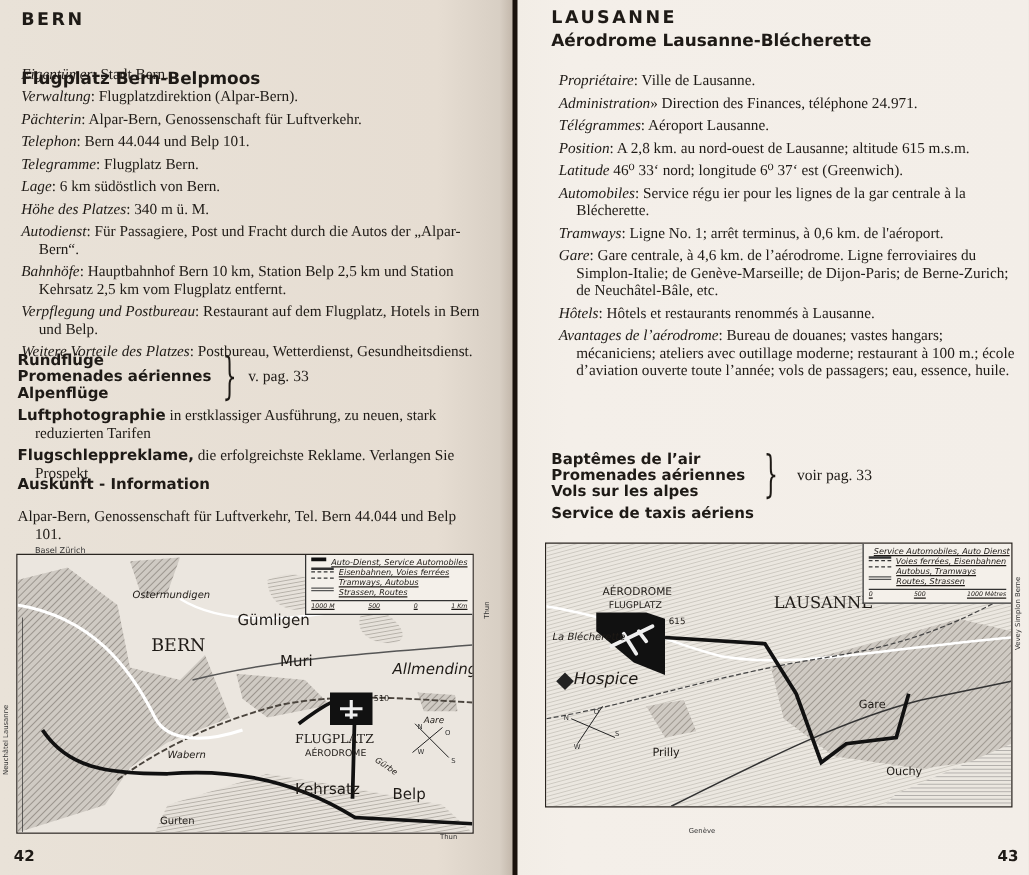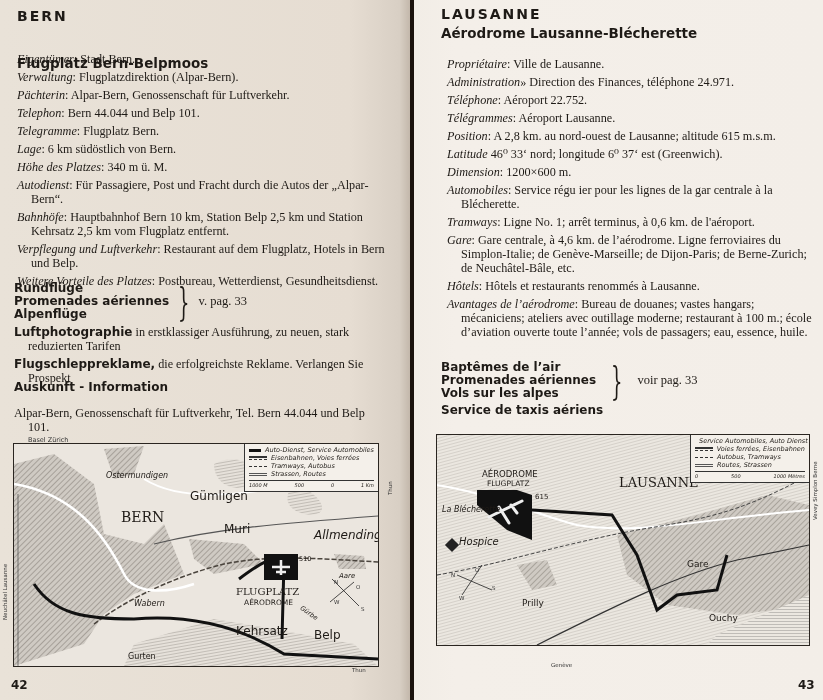--- a/index.html
+++ b/index.html
@@ -24,21 +24,21 @@
   .group .lines { font-family: "DejaVu Sans", sans-serif; font-weight: bold; font-size: 12px; line-height: 13px; }
   .brace { font-size: 40px; line-height: 40px; font-family: "DejaVu Serif", serif; font-weight: 200; transform: scaleX(0.45); margin: 0 2px; }
   .ref { font-size: 12.5px; }
   .block { position: absolute; font-size: 12.2px; line-height: 14px; }
   .block .indent { padding-left: 14px; text-indent: -14px; }
   .pagenum { position: absolute; font-family: "DejaVu Sans", sans-serif; font-weight: bold; font-size: 12px; text-align: center; }
 
   .map { position: absolute; border: 1.5px solid #2a2520; background: #ebe6df; overflow: hidden; }
   .map svg { display: block; }
   .legend { position: absolute; background: #f4f0ea; border-left: 1px solid #333; border-bottom: 1px solid #333; font-family: "DejaVu Sans", sans-serif; font-style: italic; font-size: 6.5px; line-height: 8px; padding: 2px 4px; }
-  .legend .row { display: flex; align-items: center; gap: 4px; white-space: nowrap; }
+  .legend .row { display: flex; align-items: flex-start; gap: 4px; white-space: nowrap; text-decoration: underline; }
   .legend .sw { display: inline-block; width: 18px; height: 0; }
   .maplabel { position: absolute; font-family: "DejaVu Sans", sans-serif; font-size: 12px; color: #1e1a16; white-space: nowrap; }
   .tiny { position: absolute; font-family: "DejaVu Sans", sans-serif; font-size: 5.5px; color: #333; white-space: nowrap; }
 </style>
 </head>
 <body>
 
 <div class="page page-left">
   <div class="city" style="left:17px;top:8px;">BERN</div>
   <div class="airport" style="left:17px;top:27px;margin-top:28px;">Flugplatz Bern-Belpmoos</div>
@@ -46,21 +46,21 @@
   <div class="entries" id="left-entries" style="left:17px;top:52px;width:370px;">
       <div class="entry"><span class="k">Eigentümer</span><span>: Stadt Bern.</span></div>
       <div class="entry"><span class="k">Verwaltung</span><span>: Flugplatzdirektion (Alpar-Bern).</span></div>
       <div class="entry"><span class="k">Pächterin</span><span>: Alpar-Bern, Genossenschaft für Luftverkehr.</span></div>
       <div class="entry"><span class="k">Telephon</span><span>: Bern 44.044 und Belp 101.</span></div>
       <div class="entry"><span class="k">Telegramme</span><span>: Flugplatz Bern.</span></div>
       <div class="entry"><span class="k">Lage</span><span>: 6 km südöstlich von Bern.</span></div>
       <div class="entry"><span class="k">Höhe des Platzes</span><span>: 340 m ü. M.</span></div>
       <div class="entry"><span class="k">Autodienst</span><span>: Für Passagiere, Post und Fracht durch die Autos der „Alpar-Bern“.</span></div>
       <div class="entry"><span class="k">Bahnhöfe</span><span>: Hauptbahnhof Bern 10 km, Station Belp 2,5 km und Station Kehrsatz 2,5 km vom Flugplatz entfernt.</span></div>
-      <div class="entry"><span class="k">Verpflegung und Luftverkehr</span><span>: Restaurant auf dem Flugplatz, Hotels in Bern und Belp.</span></div>
+      <div class="entry"><span class="k">Verpflegung und Postbureau</span><span>: Restaurant auf dem Flugplatz, Hotels in Bern und Belp.</span></div>
       <div class="entry"><span class="k">Weitere Vorteile des Platzes</span><span>: Postbureau, Wetterdienst, Gesundheitsdienst.</span></div>
     </div>
 
   <div class="group" style="left:14px;top:281px;">
     <div class="lines">
       <div>Rundflüge</div>
       <div>Promenades aériennes</div>
       <div>Alpenflüge</div>
     </div>
     <span class="brace">}</span>
@@ -166,25 +166,23 @@
 
 <div class="spine"></div>
 
 <div class="page page-right">
   <div class="city" style="left:27px;top:6px;">LAUSANNE</div>
   <div class="airport" style="left:27px;top:25px;">Aérodrome Lausanne-Blécherette</div>
 
   <div class="entries" id="right-entries" style="left:33px;top:57px;width:366px;">
       <div class="entry"><span class="k">Propriétaire</span><span>: Ville de Lausanne.</span></div>
       <div class="entry"><span class="k">Administration</span><span>» Direction des Finances, téléphone 24.971.</span></div>
-      <div class="entry"><span class="k">Téléphone</span><span>: Aéroport 22.752.</span></div>
       <div class="entry"><span class="k">Télégrammes</span><span>: Aéroport Lausanne.</span></div>
       <div class="entry"><span class="k">Position</span><span>: A 2,8 km. au nord-ouest de Lausanne; altitude 615 m.s.m.</span></div>
       <div class="entry"><span class="k">Latitude</span><span> 46⁰ 33‘ nord; longitude 6⁰ 37‘ est (Greenwich).</span></div>
-      <div class="entry"><span class="k">Dimension</span><span>: 1200×600 m.</span></div>
       <div class="entry"><span class="k">Automobiles</span><span>: Service régu ier pour les lignes de la gar centrale à la Blécherette.</span></div>
       <div class="entry"><span class="k">Tramways</span><span>: Ligne No. 1; arrêt terminus, à 0,6 km. de l'aéroport.</span></div>
       <div class="entry"><span class="k">Gare</span><span>: Gare centrale, à 4,6 km. de l’aérodrome. Ligne ferroviaires du Simplon-Italie; de Genève-Marseille; de Dijon-Paris; de Berne-Zurich; de Neuchâtel-Bâle, etc.</span></div>
       <div class="entry"><span class="k">Hôtels</span><span>: Hôtels et restaurants renommés à Lausanne.</span></div>
       <div class="entry"><span class="k">Avantages de l’aérodrome</span><span>: Bureau de douanes; vastes hangars; mécaniciens; ateliers avec outillage moderne; restaurant à 100 m.; école d’aviation ouverte toute l’année; vols de passagers; eau, essence, huile.</span></div>
     </div>
 
   <div class="group" style="left:27px;top:360px;">
     <div class="lines">
       <div>Baptêmes de l’air</div>
@@ -226,21 +224,21 @@
       <g stroke="#222" stroke-width="0.8">
         <line x1="20" y1="140" x2="55" y2="155"></line>
         <line x1="25" y1="160" x2="45" y2="130"></line>
       </g>
       <rect x="10" y="105" width="10" height="10" fill="#222" transform="rotate(45 15 110)"></rect>
     </svg>
     <div class="maplabel" style="left:45px;top:34px;font-size:8.5px;">AÉRODROME</div>
     <div class="maplabel" style="left:50px;top:44px;font-size:7.5px;">FLUGPLATZ</div>
     <div class="maplabel" style="left:182px;top:40px;font-size:13px;font-family:'DejaVu Serif',serif;">LAUSANNE</div>
     <div class="maplabel" style="left:5px;top:70px;font-style:italic;font-size:8px;">La Blécherette</div>
-    <div class="maplabel" style="left:22px;top:101px;font-style:italic;font-size:10px;">Hospice</div>
+    <div class="maplabel" style="left:22px;top:101px;font-style:italic;font-size:13px;">Hospice</div>
     <div class="maplabel" style="left:98px;top:58px;font-size:7px;">615</div>
     <div class="maplabel" style="left:250px;top:124px;font-size:9px;">Gare</div>
     <div class="maplabel" style="left:85px;top:163px;font-size:9px;">Prilly</div>
     <div class="maplabel" style="left:272px;top:178px;font-size:9px;">Ouchy</div>
     <div class="tiny" style="left:14px;top:137px;">N</div>
     <div class="tiny" style="left:38px;top:132px;">O</div>
     <div class="tiny" style="left:55px;top:150px;">S</div>
     <div class="tiny" style="left:22px;top:160px;">W</div>
 
     <div class="legend" style="right:0;top:0;width:110px;" id="lausanne-legend">

